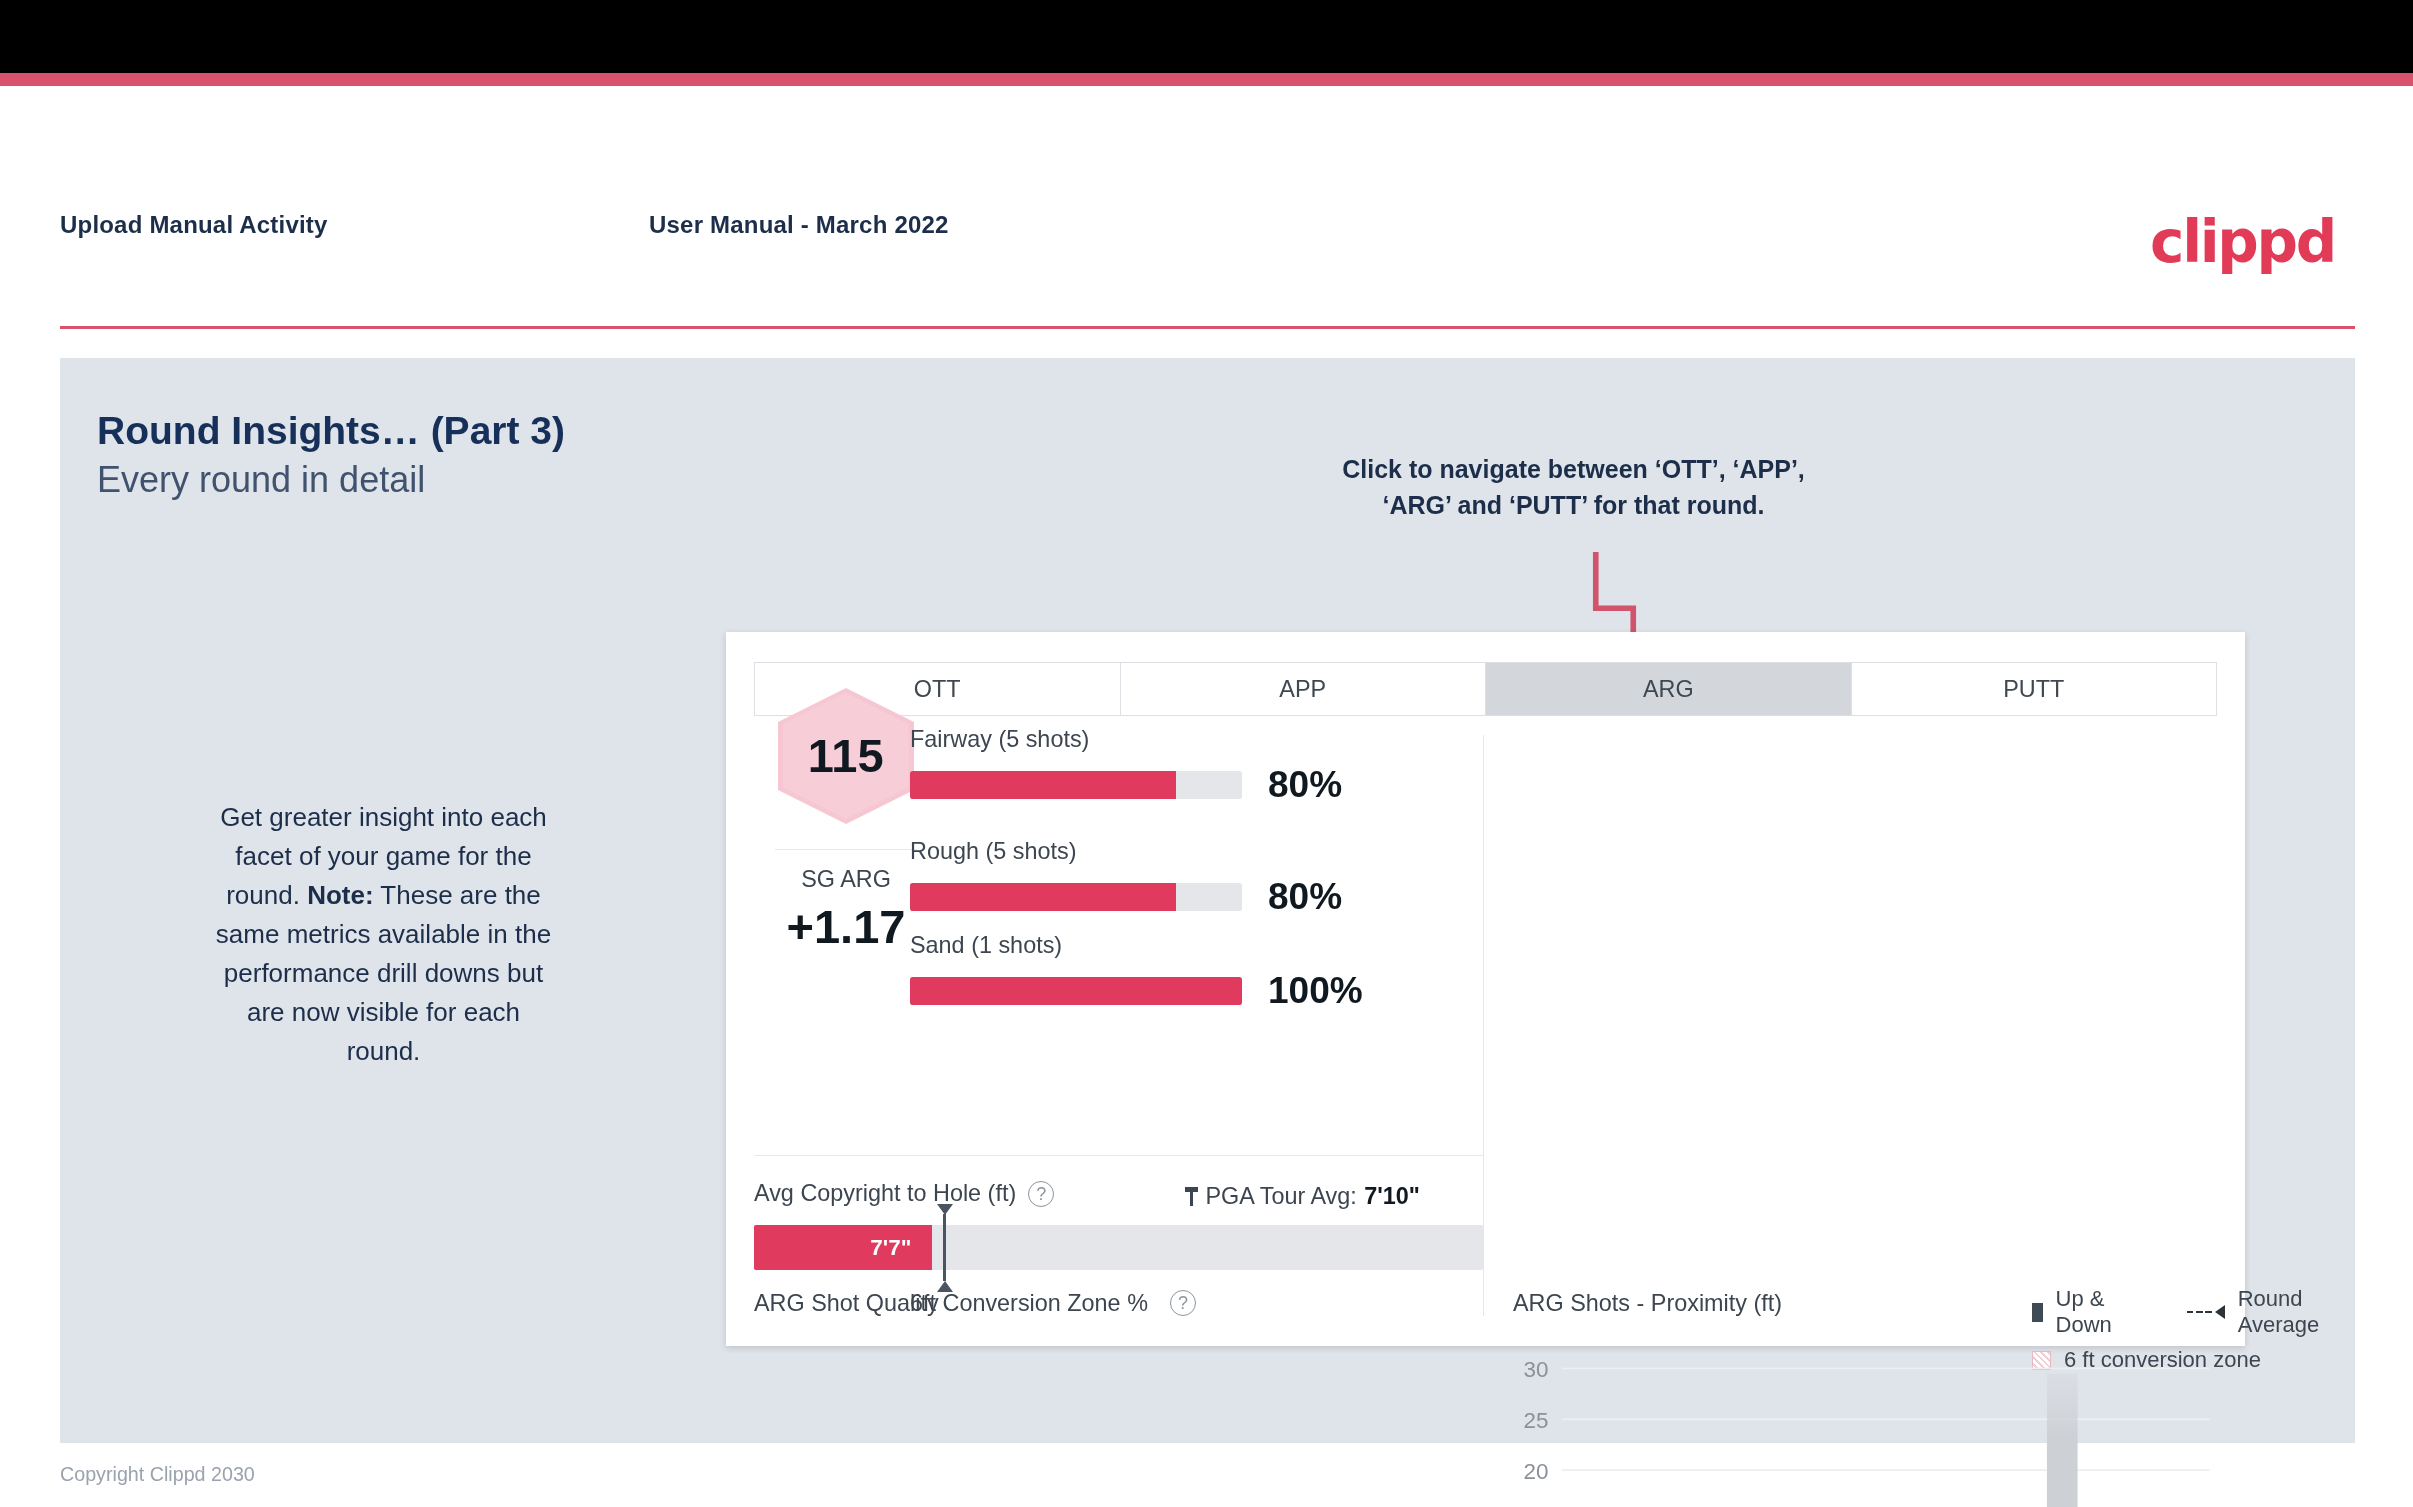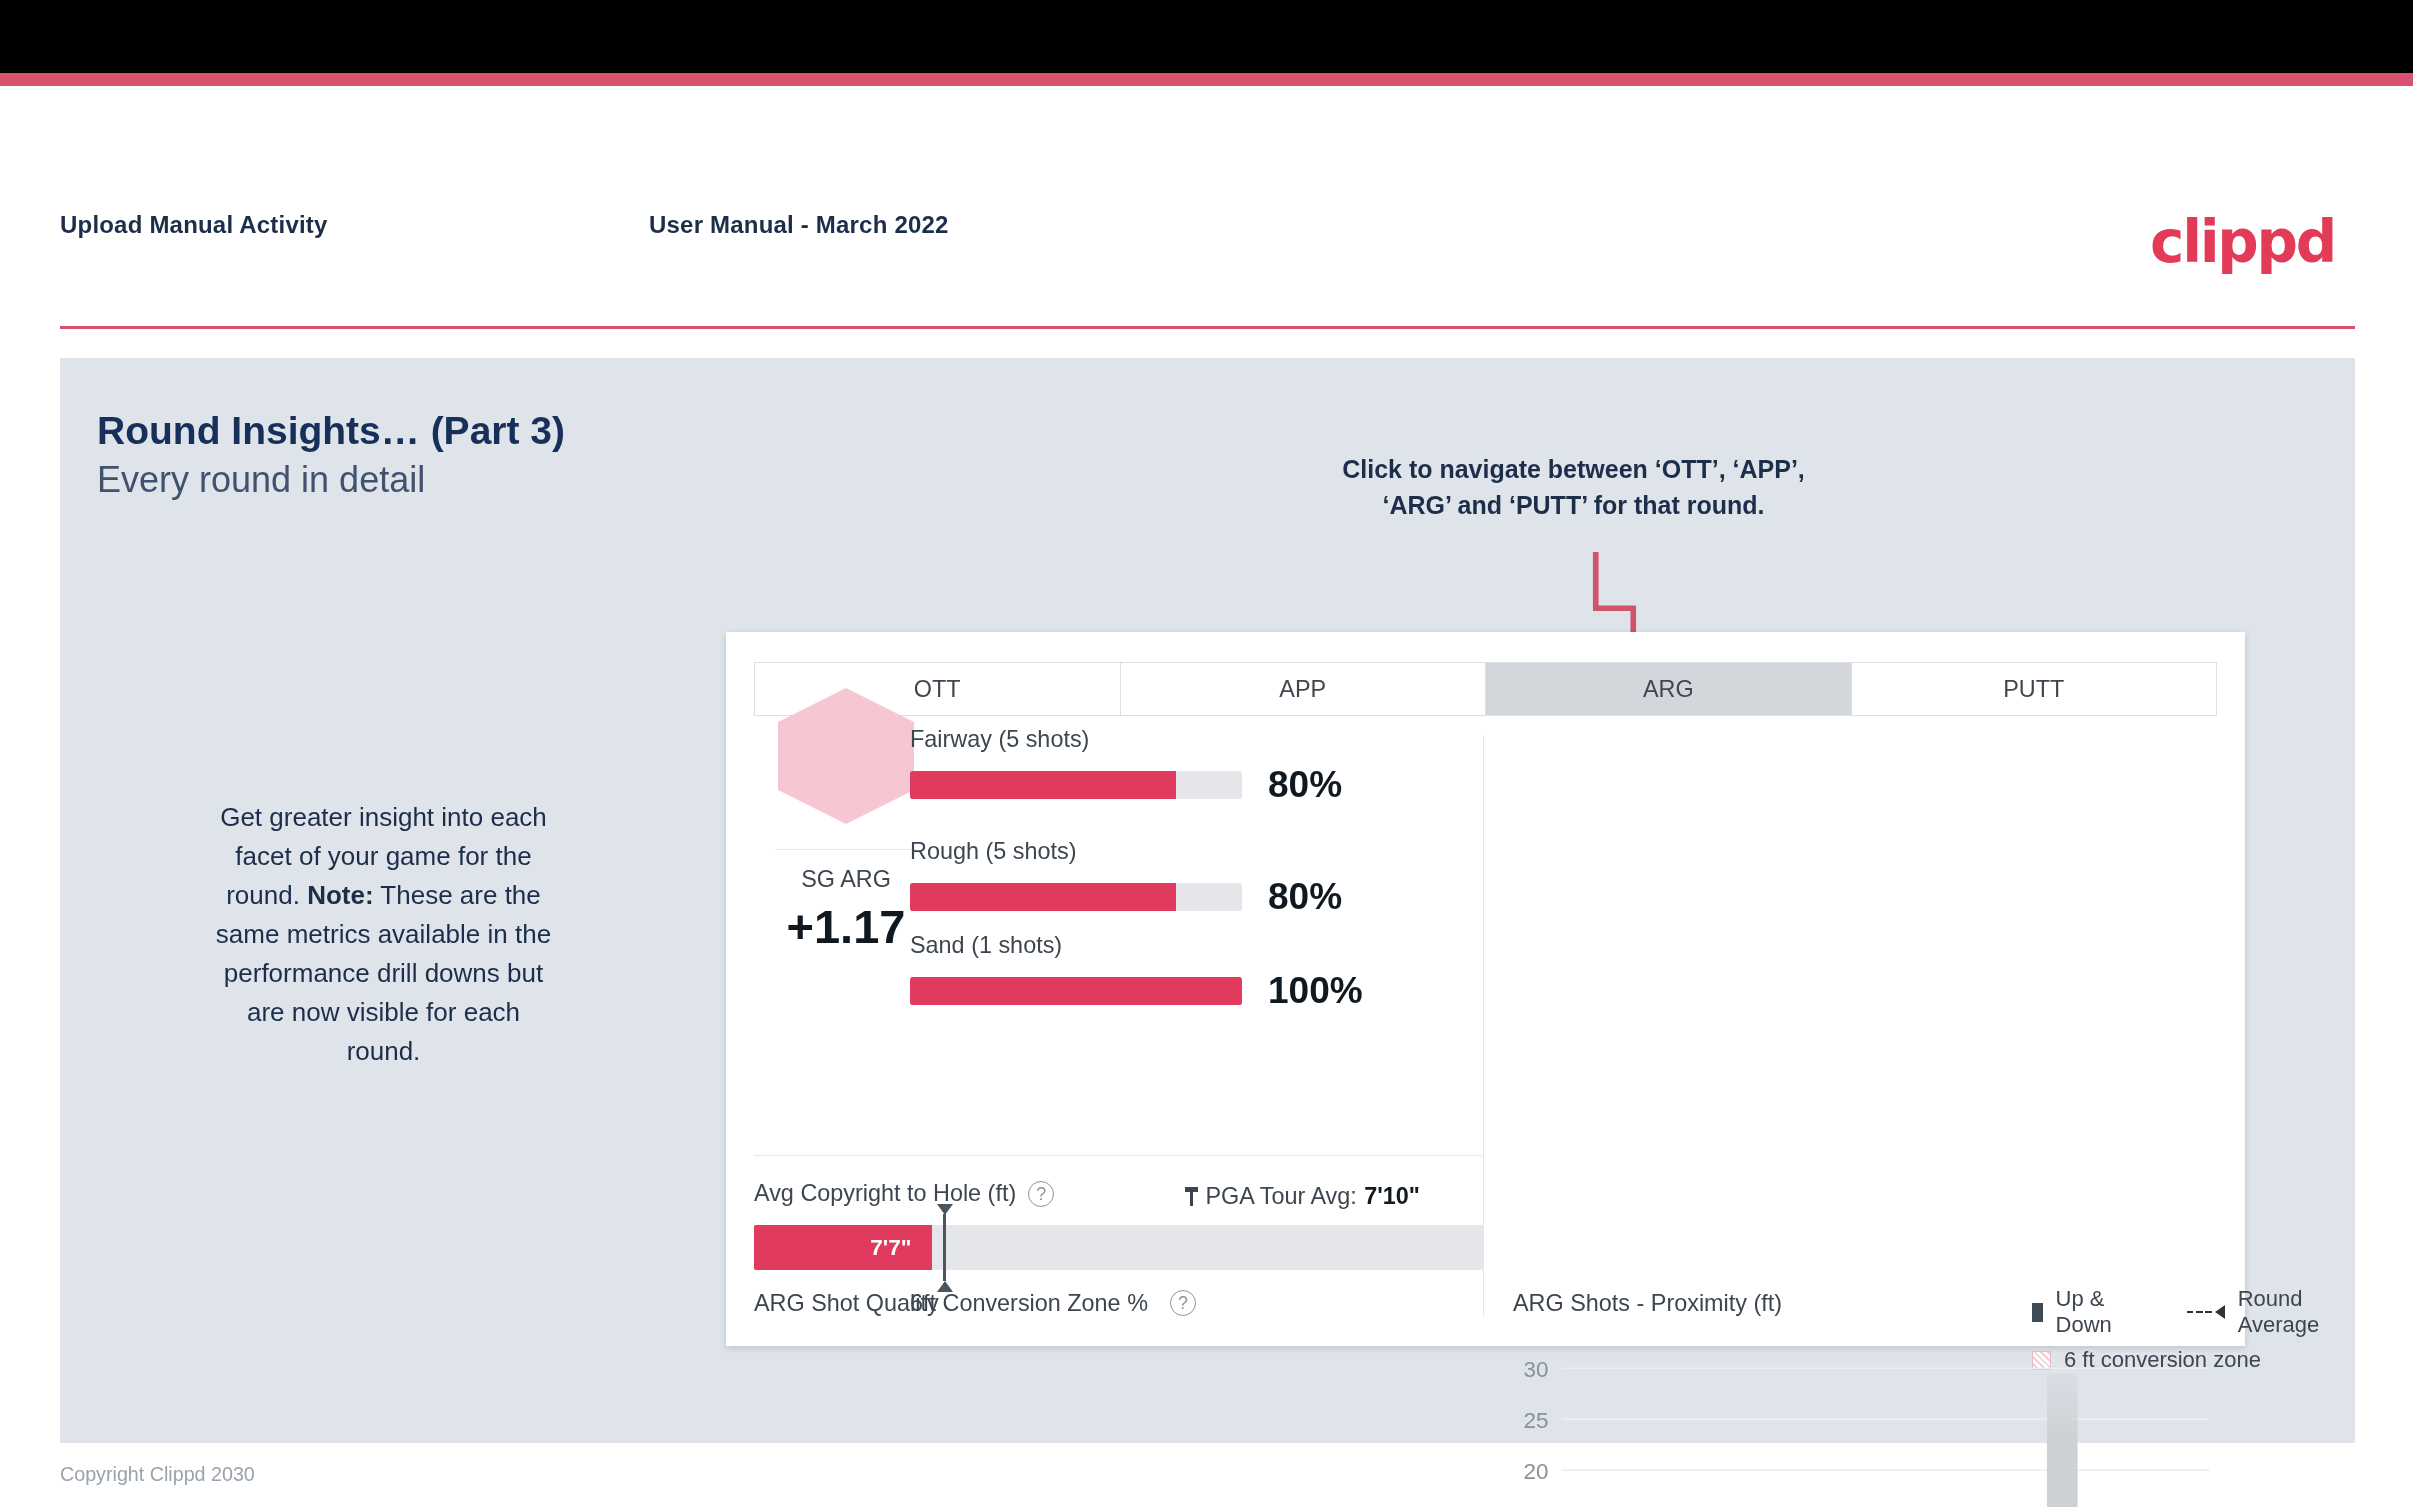--- a/index.html
+++ b/index.html
@@ -145,20 +145,23 @@
 
       <div class="lbl l-sq-title">ARG Shot Quality</div>
 
       <div class="l-cz-title">
         <span class="lbl">6ft Conversion Zone %</span>
         <span class="qmark">?</span>
       </div>
 
       <div class="hexwrap">
         <div class="hex"></div>
+        <div class="hex-in">
+          <span class="hexnum">115</span>
+        </div>
       </div>
 
       <div class="sg-sep"></div>
       <div class="sg-lbl">SG ARG</div>
       <div class="sg-val">+1.17</div>
 
       <div class="cz-row" style="top:94px">
         <div class="cz-name">Fairway (5 shots)</div>
         <div class="cz-line">
           <div class="cz-track">

